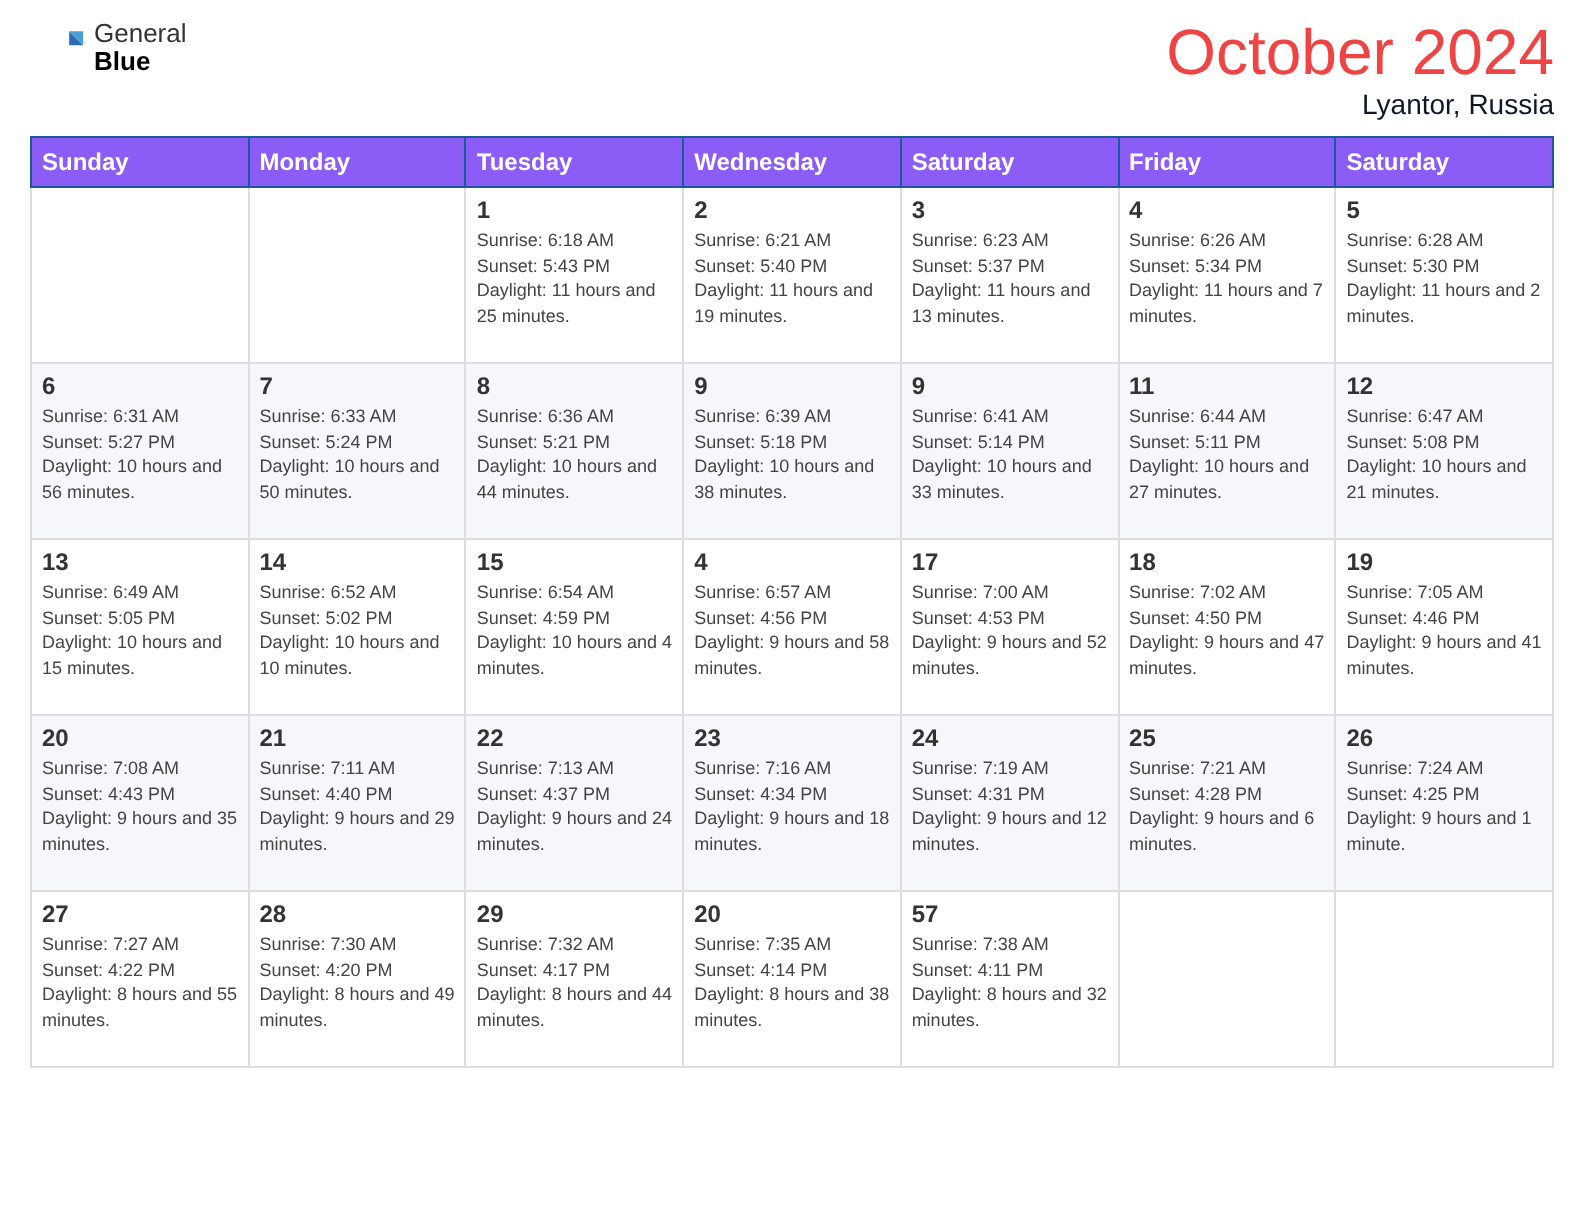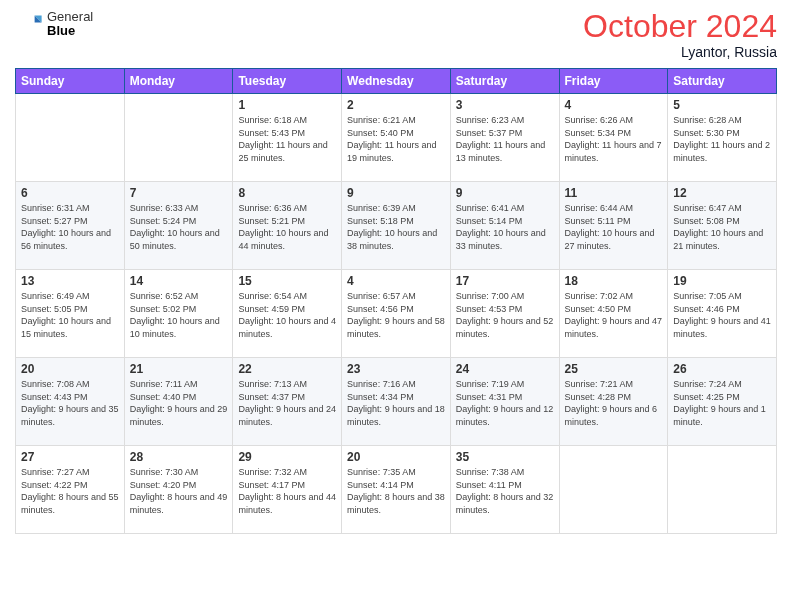--- a/index.html
+++ b/index.html
@@ -260,21 +260,21 @@
           </td>
           <td>
             <span class="day-number">29</span>
             <div class="day-info">Sunrise: 7:32 AM<br>Sunset: 4:17 PM<br>Daylight: 8 hours and 44 minutes.</div>
           </td>
           <td>
             <span class="day-number">20</span>
             <div class="day-info">Sunrise: 7:35 AM<br>Sunset: 4:14 PM<br>Daylight: 8 hours and 38 minutes.</div>
           </td>
           <td>
-            <span class="day-number">35</span>
+            <span class="day-number">57</span>
             <div class="day-info">Sunrise: 7:38 AM<br>Sunset: 4:11 PM<br>Daylight: 8 hours and 32 minutes.</div>
           </td>
           <td class="empty"></td>
           <td class="empty"></td>
         </tr>
       </tbody>
   </table>
 </div>
 
 </body></html>

